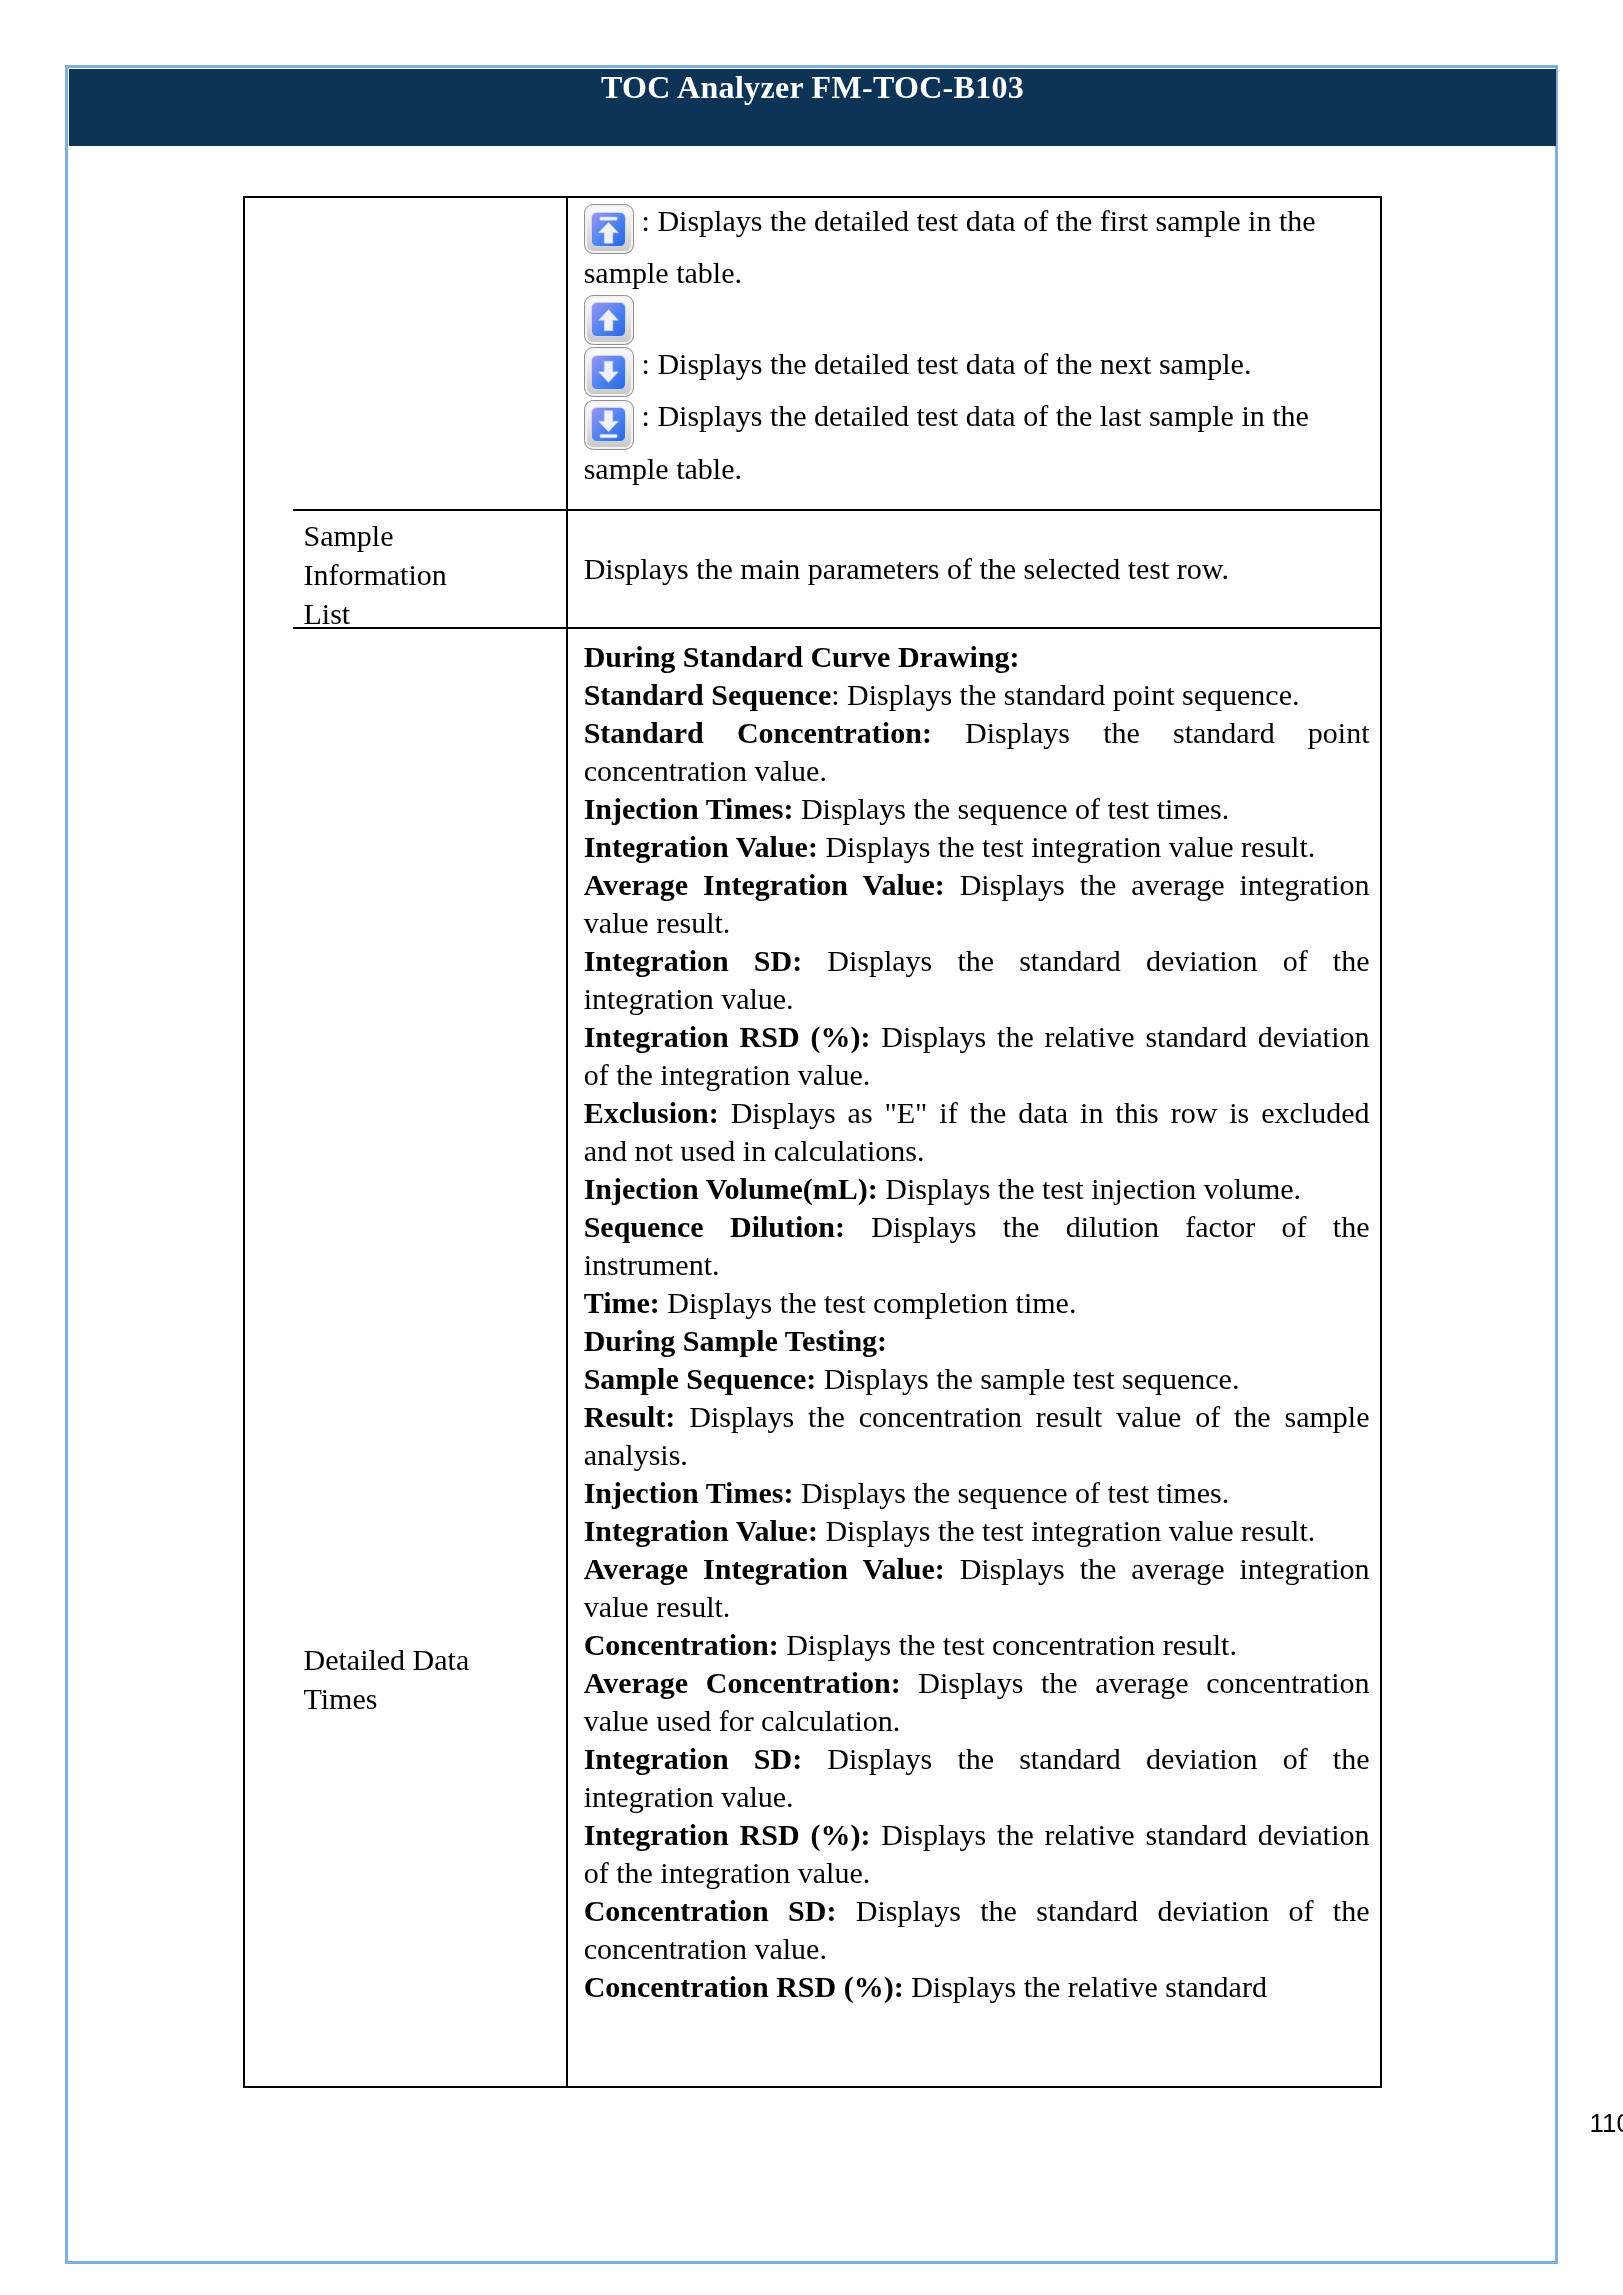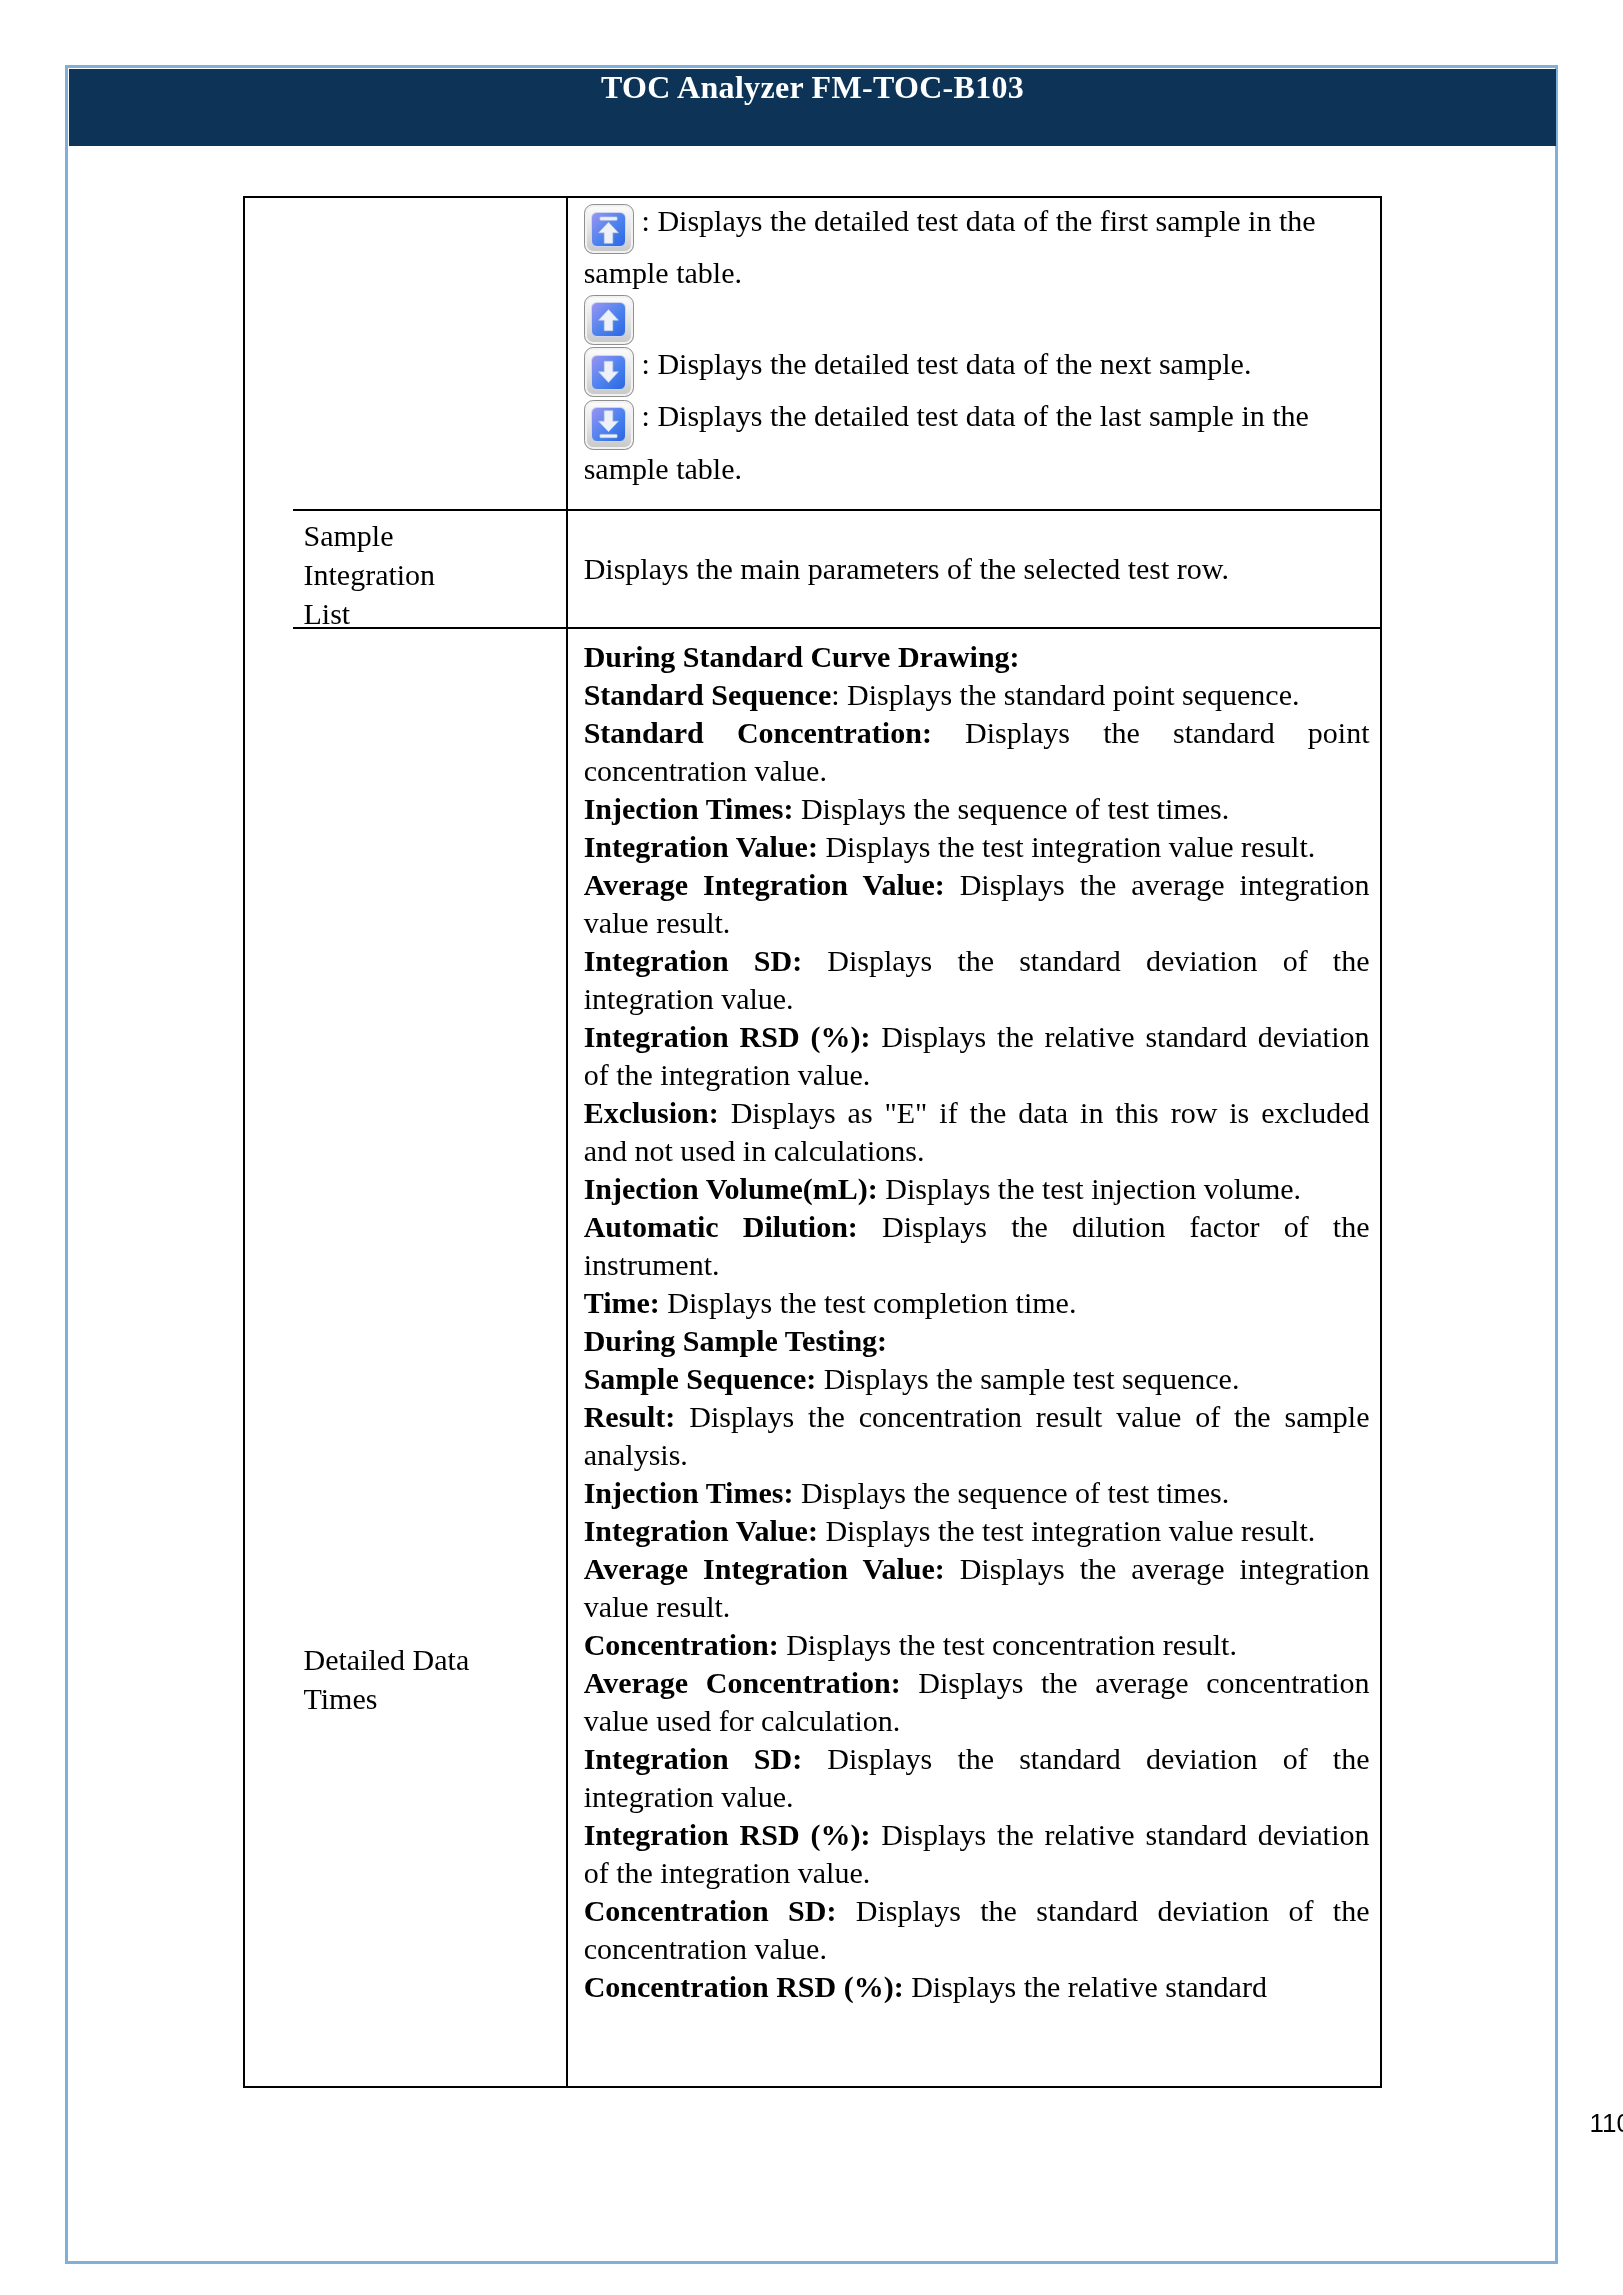--- a/index.html
+++ b/index.html
@@ -110,21 +110,21 @@
                 <rect class="arrow" x="9" y="37" width="26" height="5" rx="1"></rect>
               </svg>
             </span>
           </span><span class="txt">: Displays the detailed test data of the last sample in the sample table.</span></p>
 </div>
   </div>
 
   <div class="t-row row-info">
     <div class="cell-l">
       <div>Sample</div>
-      <div>Integration</div>
+      <div>Information</div>
       <div>List</div>
     </div>
     <div class="cell-r">
       <p style="margin:0">Displays the main parameters of the selected test row.</p>
     </div>
   </div>
 
   <div class="t-row row-detail">
     <div class="cell-l">
       <div class="lbl">
@@ -146,21 +146,21 @@
   <p><b>Average Integration Value:</b><span> Displays the average integration value result.</span></p>
 
   <p><b>Integration SD:</b><span> Displays the standard deviation of the integration value.</span></p>
 
   <p><b>Integration RSD (%):</b><span> Displays the relative standard deviation of the integration value.</span></p>
 
   <p><b>Exclusion:</b><span> Displays as "E" if the data in this row is excluded and not used in calculations.</span></p>
 
   <p><b>Injection Volume(mL):</b><span> Displays the test injection volume.</span></p>
 
-  <p><b>Automatic Dilution:</b><span> Displays the dilution factor of the instrument.</span></p>
+  <p><b>Sequence Dilution:</b><span> Displays the dilution factor of the instrument.</span></p>
 
   <p><b>Time:</b><span> Displays the test completion time.</span></p>
 
   <p><b>During Sample Testing:</b><span></span></p>
 
   <p><b>Sample Sequence:</b><span> Displays the sample test sequence.</span></p>
 
   <p><b>Result:</b><span> Displays the concentration result value of the sample analysis.</span></p>
 
   <p><b>Injection Times:</b><span> Displays the sequence of test times.</span></p>

